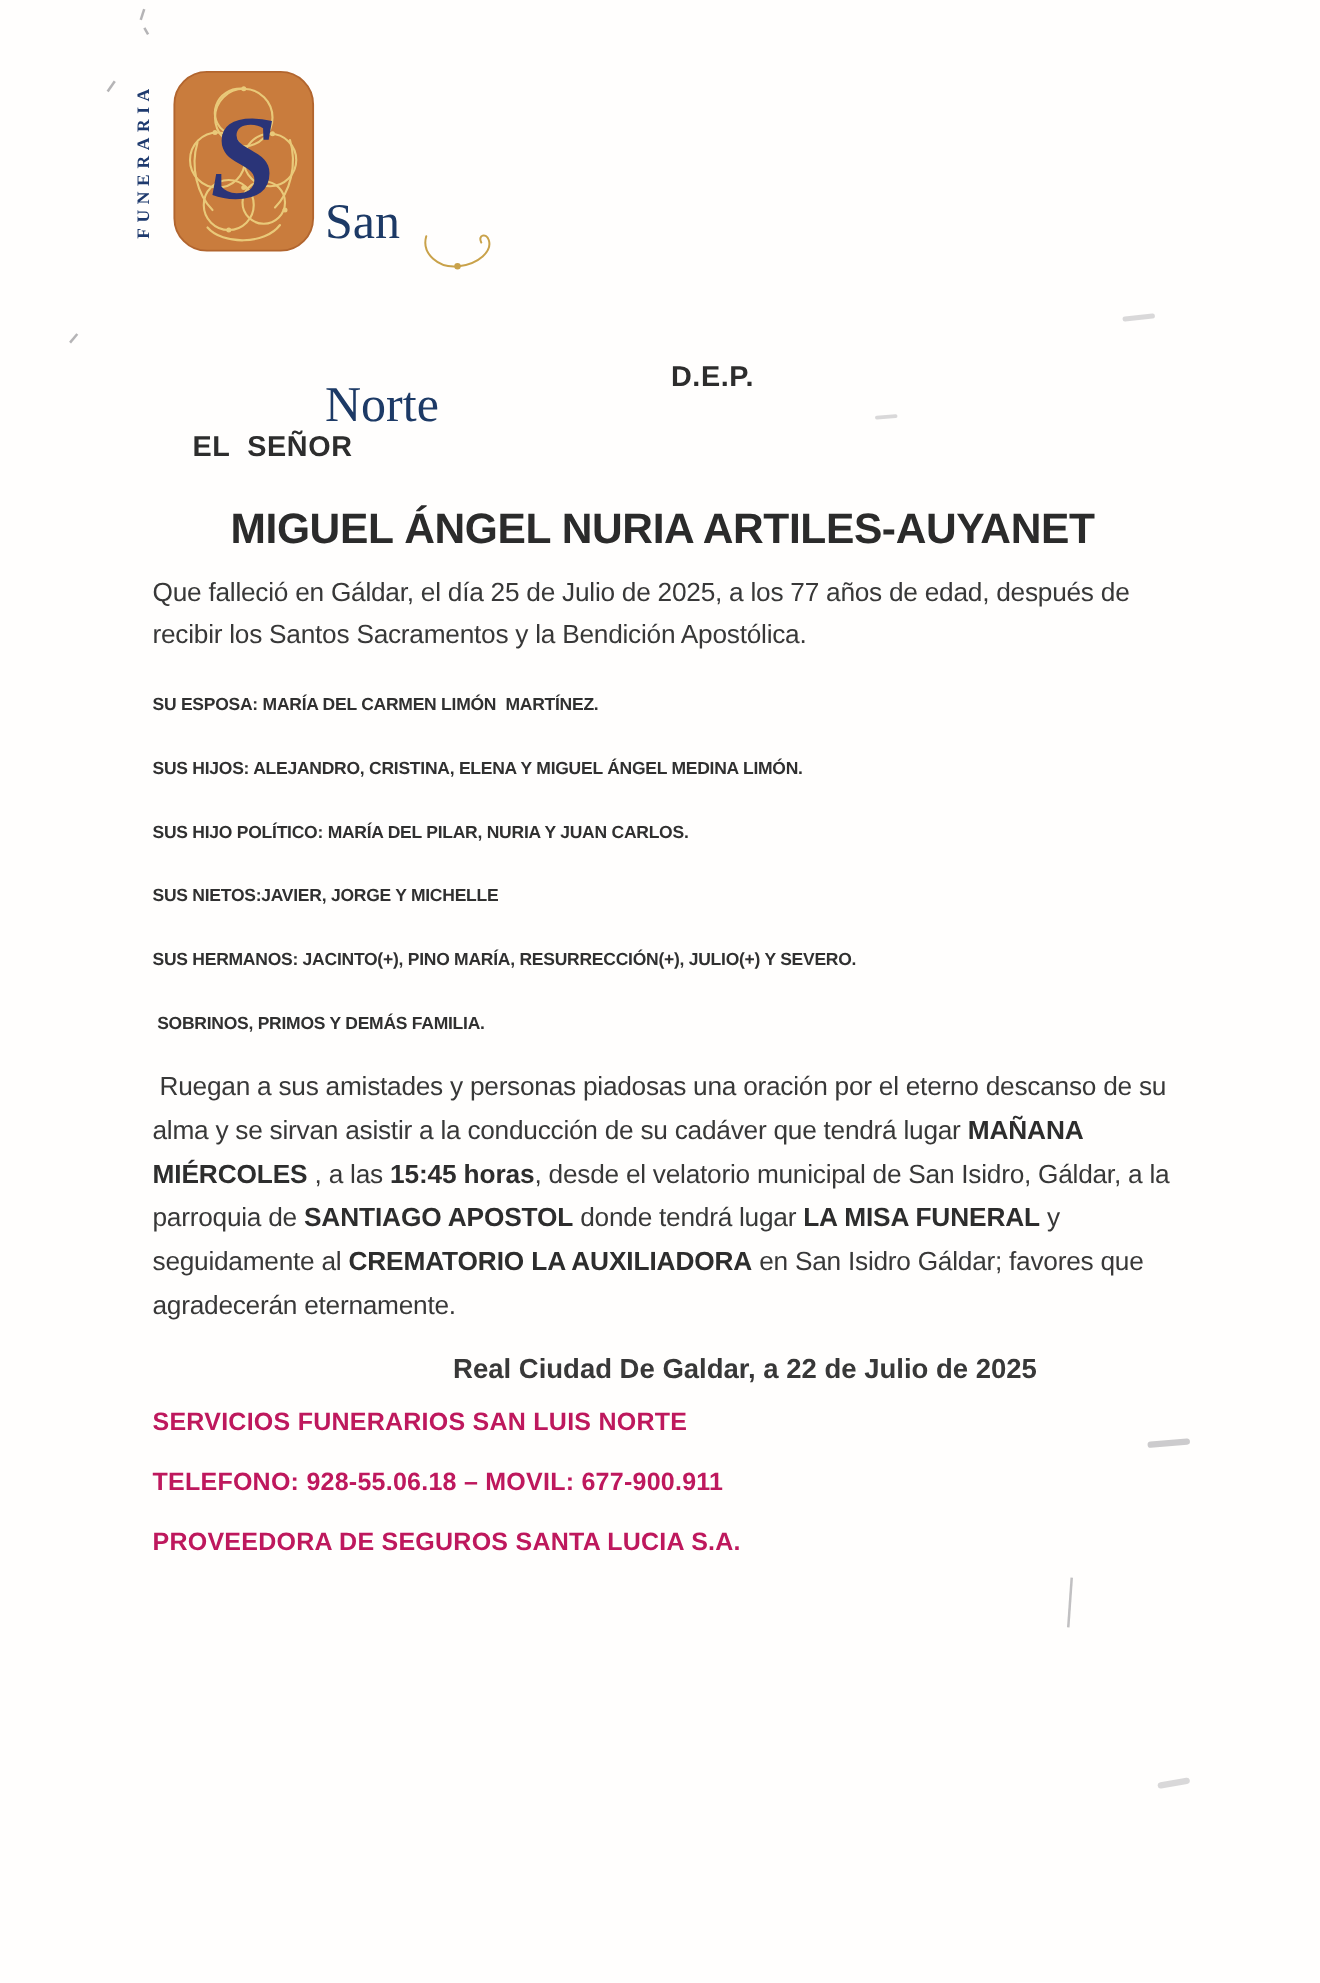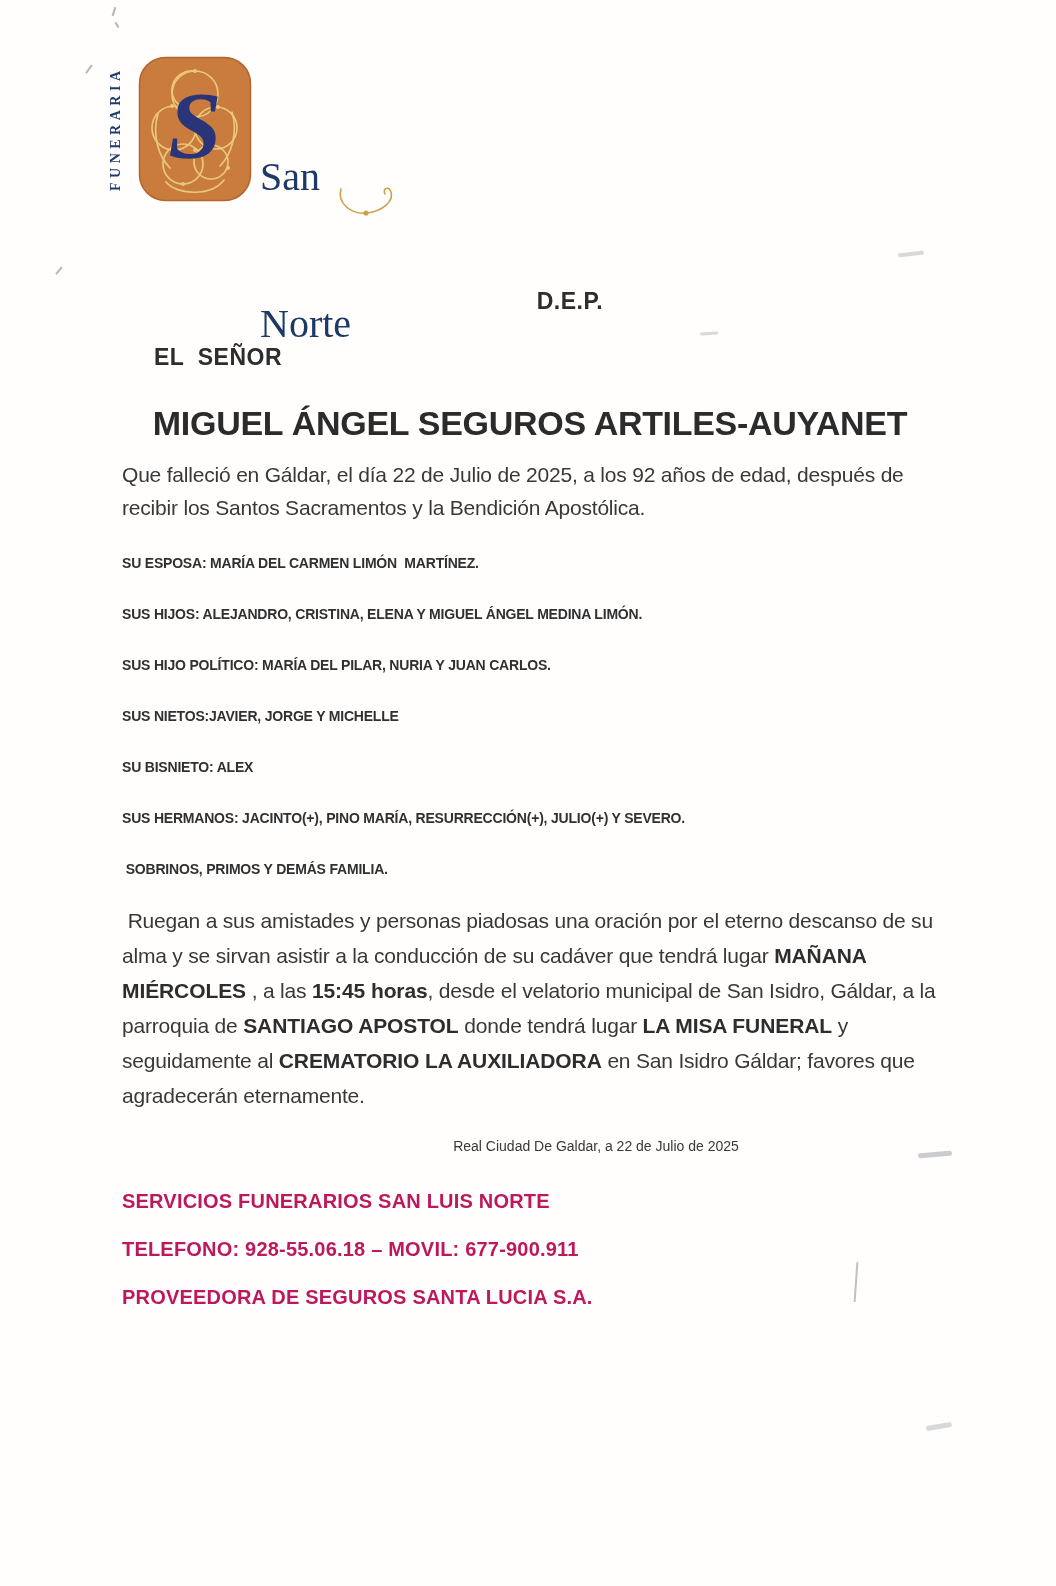--- a/index.html
+++ b/index.html
@@ -53,22 +53,22 @@
     letter-spacing:-0.2px; color:#303030; margin-bottom:17px;
     white-space:pre-wrap;
   }
   .fam:last-of-type { margin-bottom:0; }
   .announcement {
     margin-top:6px; font-size:21px; line-height:35px; letter-spacing:-0.2px;
     color:#383838; margin-bottom:18px; white-space:pre-wrap;
   }
   .announcement b { color:#2d2d2d; letter-spacing:-0.1px; }
   .dateline {
-    font-size:14px; line-height:30px; color:#383838;
-    text-align:center; transform:translateX(66px); margin-bottom:28px;
+    font-size:22px; line-height:30px; color:#383838;
+    text-align:center; transform:translateX(66px); margin-bottom:16px;font-weight:bold;
   }
   .foot {
     font-weight:bold; font-size:20px; line-height:24px; color:#be185d;
     letter-spacing:0.2px; margin-bottom:24px; white-space:pre-wrap;
   }
 
   
   .artifact { position:absolute; pointer-events:none; }
   .speck  { background:rgba(90,90,95,0.45); }
   .smudge { background:rgba(120,120,125,0.28); border-radius:3px; }
@@ -111,29 +111,28 @@
       <svg class="brand-flourish" width="66" height="42" viewBox="0 0 66 42">
         <path d="M6,4 C2,18 16,30 32,28 C48,26 59,16 56,7 C54,1 47,3 50,9" fill="none" stroke="#c9a24a" stroke-width="1.6" stroke-linecap="round"></path>
         <circle cx="31" cy="28" r="2.6" fill="#c9a24a"></circle>
       </svg>
     </div>
   </div>
 
   <div class="content">
     <p class="dep">D.E.P.</p>
     <p class="senor">EL  SEÑOR</p>
-    <h1 class="deceased-name">MIGUEL ÁNGEL SEGUROS ARTILES-AUYANET</h1>
+    <h1 class="deceased-name">MIGUEL ÁNGEL NURIA ARTILES-AUYANET</h1>
 
-    <p class="intro">Que falleció en Gáldar, el día 22 de Julio de 2025, a los 92 años de edad, después de recibir los Santos Sacramentos y la Bendición Apostólica.</p>
+    <p class="intro">Que falleció en Gáldar, el día 25 de Julio de 2025, a los 77 años de edad, después de recibir los Santos Sacramentos y la Bendición Apostólica.</p>
 
     <p class="fam">SU ESPOSA: MARÍA DEL CARMEN LIMÓN  MARTÍNEZ.</p>
     <p class="fam">SUS HIJOS: ALEJANDRO, CRISTINA, ELENA Y MIGUEL ÁNGEL MEDINA LIMÓN.</p>
     <p class="fam">SUS HIJO POLÍTICO: MARÍA DEL PILAR, NURIA Y JUAN CARLOS.</p>
     <p class="fam">SUS NIETOS:JAVIER, JORGE Y MICHELLE</p>
-    <p class="fam">SU BISNIETO: ALEX</p>
     <p class="fam">SUS HERMANOS: JACINTO(+), PINO MARÍA, RESURRECCIÓN(+), JULIO(+) Y SEVERO.</p>
     <p class="fam"> SOBRINOS, PRIMOS Y DEMÁS FAMILIA.</p>
 
     <p class="announcement"><span> Ruegan a sus amistades y personas piadosas una oración por el eterno descanso de su alma y se sirvan asistir a la conducción de su cadáver que tendrá lugar </span><b>MAÑANA MIÉRCOLES </b><span>, a las </span><b>15:45 horas</b><span>, desde el velatorio municipal de San Isidro, Gáldar, a la parroquia de </span><b>SANTIAGO APOSTOL</b><span> donde tendrá lugar </span><b>LA MISA FUNERAL</b><span> y seguidamente al </span><b>CREMATORIO LA AUXILIADORA</b><span> en San Isidro Gáldar; favores que agradecerán eternamente.</span></p>
 
     <p class="dateline">Real Ciudad De Galdar, a 22 de Julio de 2025</p>
 
     <p class="foot">SERVICIOS FUNERARIOS SAN LUIS NORTE</p>
     <p class="foot">TELEFONO: 928-55.06.18 – MOVIL: 677-900.911</p>
     <p class="foot">PROVEEDORA DE SEGUROS SANTA LUCIA S.A.</p>

